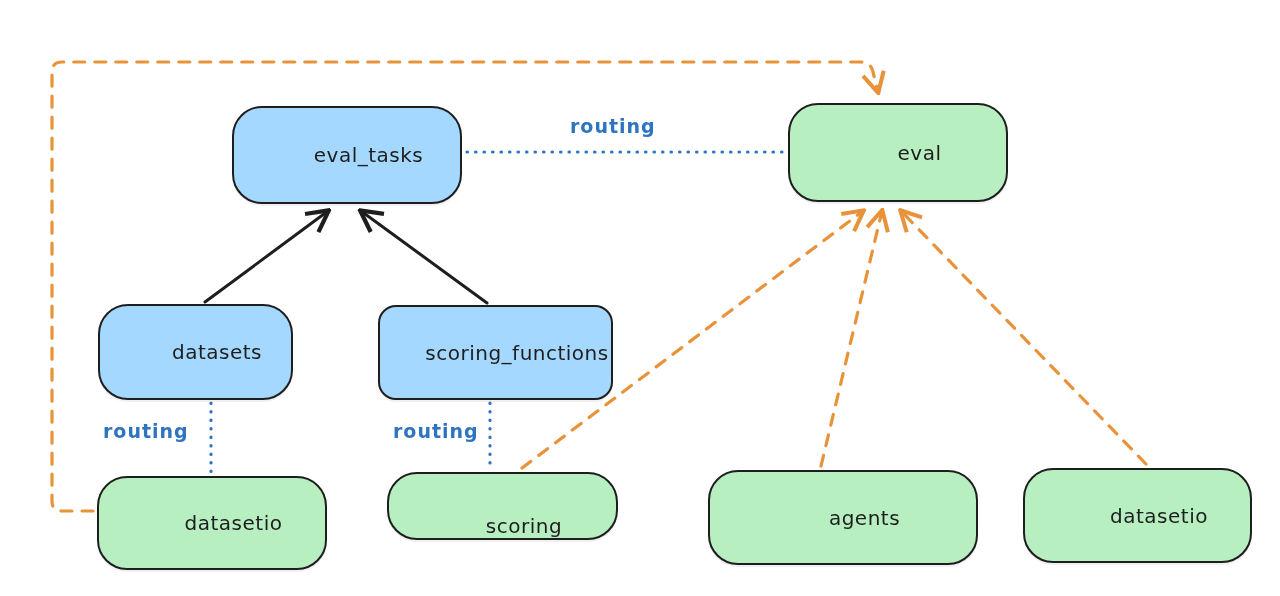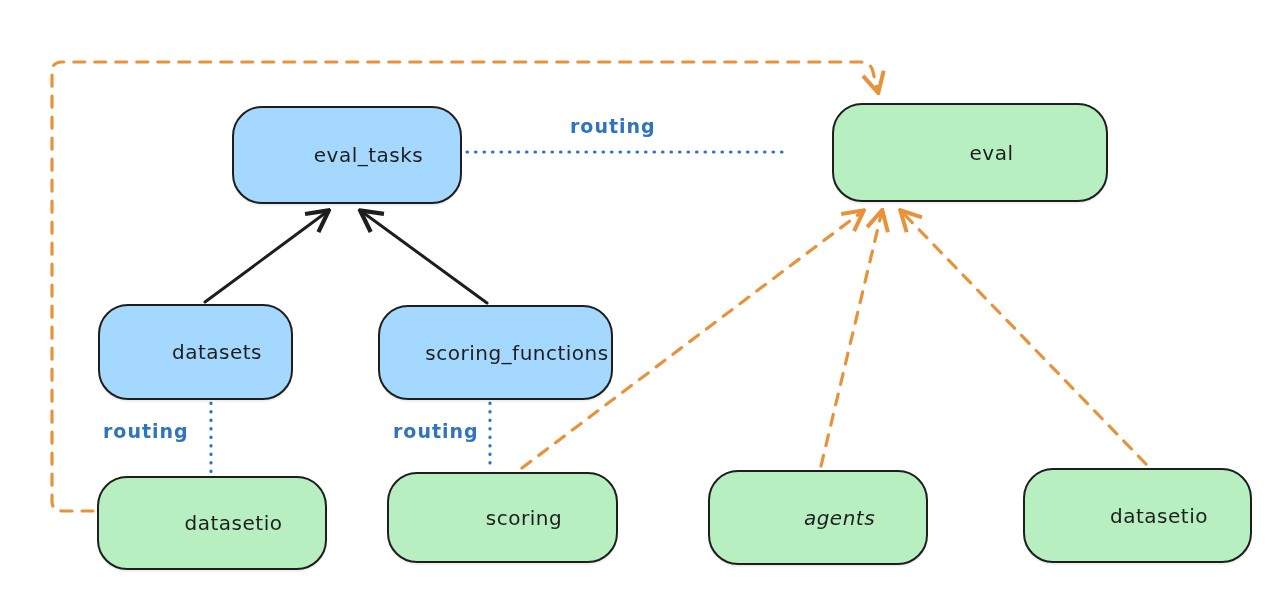--- a/index.html
+++ b/index.html
@@ -38,26 +38,26 @@
     color:var(--border);
     letter-spacing:0.5px;
     cursor:pointer;
     box-shadow:0 2px 0 rgba(0,0,0,0.06);
     padding-left:43px;
   }
   .node.api{ background:var(--api-fill); }
   .node.provider{ background:var(--provider-fill); }
 
   .n-eval_tasks{ left:232px; top:106px; width:230px; height:98px; }
-  .n-eval{ left:788px; top:103px; width:276px; height:99px;margin-left:44px; }
+  .n-eval{ left:788px; top:103px; width:220px; height:99px; }
   .n-datasets{ left:98px; top:304px; width:195px; height:96px; }
-  .n-scoring_functions{ left:378px; top:305px; width:235px; height:95px; }
+  .n-scoring_functions{ left:378px; top:305px; width:235px; height:95px;border-radius:18px; }
   .n-datasetio{ left:97px; top:476px; width:230px; height:94px; }
-  .n-scoring{ left:387px; top:472px; width:231px; height:91px; }
-  .n-agents{ left:708px; top:470px; width:220px; height:95px;font-style:italic; }
+  .n-scoring{ left:387px; top:472px; width:231px; height:68px;align-items:flex-end; }
+  .n-agents{ left:708px; top:470px; width:270px; height:95px; }
   .n-inference{ left:1023px; top:468px; width:229px; height:95px; }
 
   .edge-label{
     position:absolute;
     color:var(--routing);
     font-size:19px;
     font-weight:700;
     letter-spacing:1px;
     text-align:left;
   }

